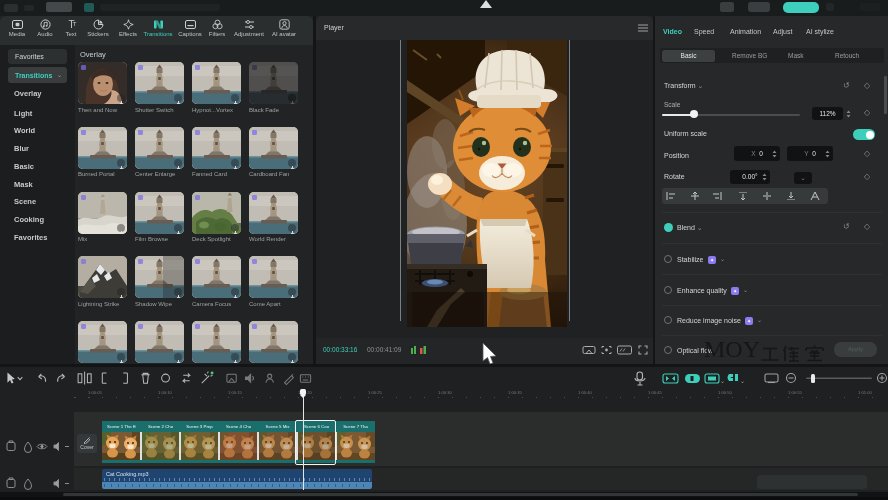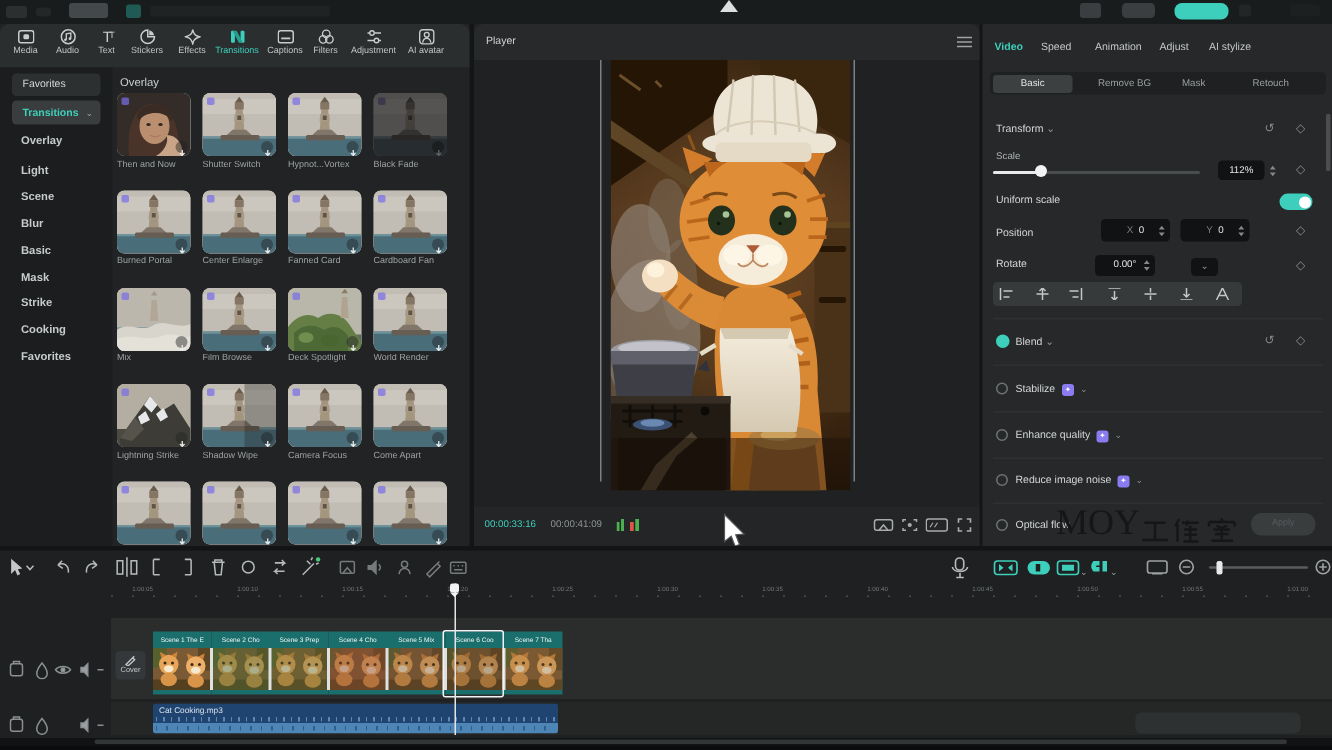--- a/index.html
+++ b/index.html
@@ -203,25 +203,25 @@
     <div class="abs" id="lsidebar">
       <div class="abs" style="left:8px;top:3.5px;width:59px;height:15px;background:#2d3031;border-radius:3px;">
           <span style="position:absolute;left:7px;top:4px;font-size:7px;color:#d4d7d8;">Favorites</span>
         </div>
       <div class="abs" style="left:8px;top:22px;width:59px;height:16px;background:#3a3d3e;border-radius:3px;">
           <span class="teal" style="position:absolute;left:7px;top:4.5px;font-size:7px;font-weight:bold;">Transitions</span>
           <span style="position:absolute;right:5px;top:4px;font-size:6px;color:#9da1a2;">⌄</span>
         </div>
       <div class="sideitem teal" style="top:44px;">Overlay</div>
       <div class="sideitem" style="top:63.5px;">Light</div>
-      <div class="sideitem" style="top:81.2px;">Scene</div>
+      <div class="sideitem" style="top:81.2px;">World</div>
       <div class="sideitem" style="top:99px;">Blur</div>
       <div class="sideitem" style="top:116.8px;">Basic</div>
       <div class="sideitem" style="top:134.5px;">Mask</div>
-      <div class="sideitem" style="top:152.3px;">Strike</div>
+      <div class="sideitem" style="top:152.3px;">Scene</div>
       <div class="sideitem" style="top:170px;">Cooking</div>
       <div class="sideitem" style="top:187.8px;">Favorites</div>
     </div>
     <div class="abs" id="lgrid">
       <div class="abs" style="left:5px;top:5px;font-size:7.5px;color:#cdd0d1;">Overlay</div>
       <div class="thumb" style="left:3px;top:17px;"><svg width="49" height="42">
             <use href="#wm"></use>
           </svg><div class="vipbadge"></div><div class="dlbadge"><svg width="9" height="9" viewBox="0 0 9 9">
               <path d="M4.5 2 L4.5 5.2 M3 4 L4.5 5.6 L6 4 M2.5 7 L6.5 7" stroke="#e8eaea" stroke-width="0.9" fill="none"></path>
             </svg></div></div>

